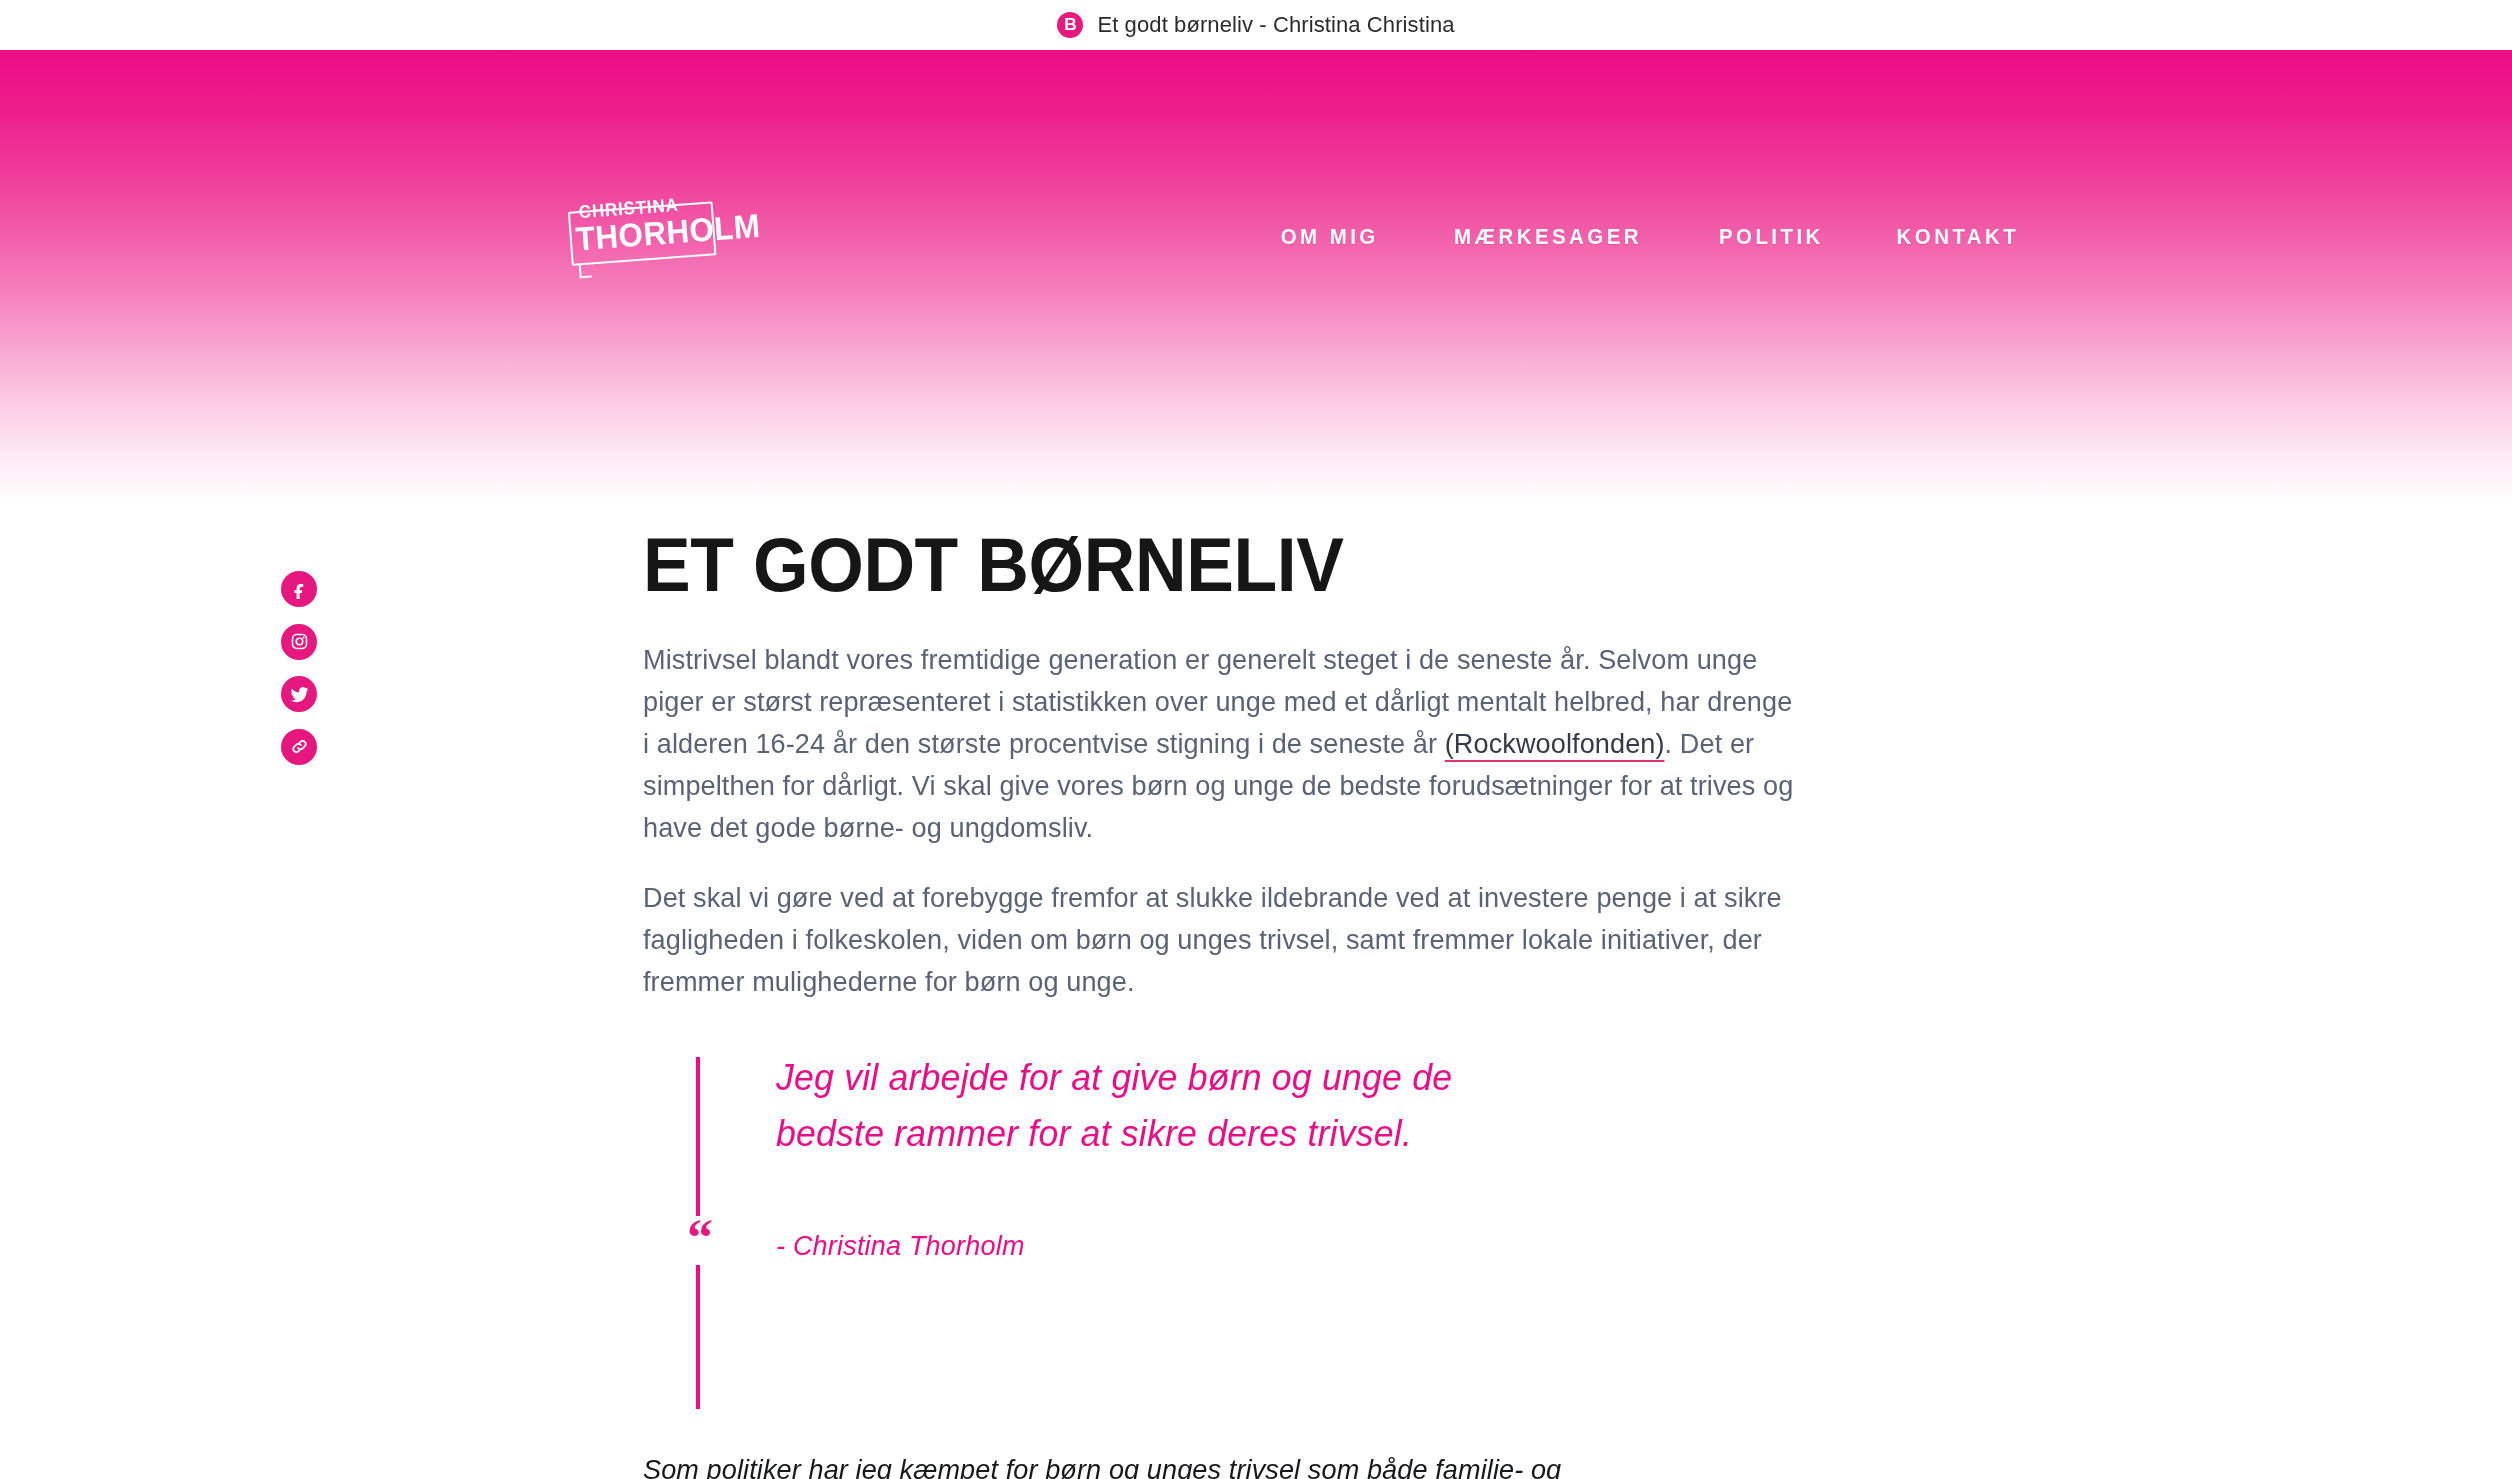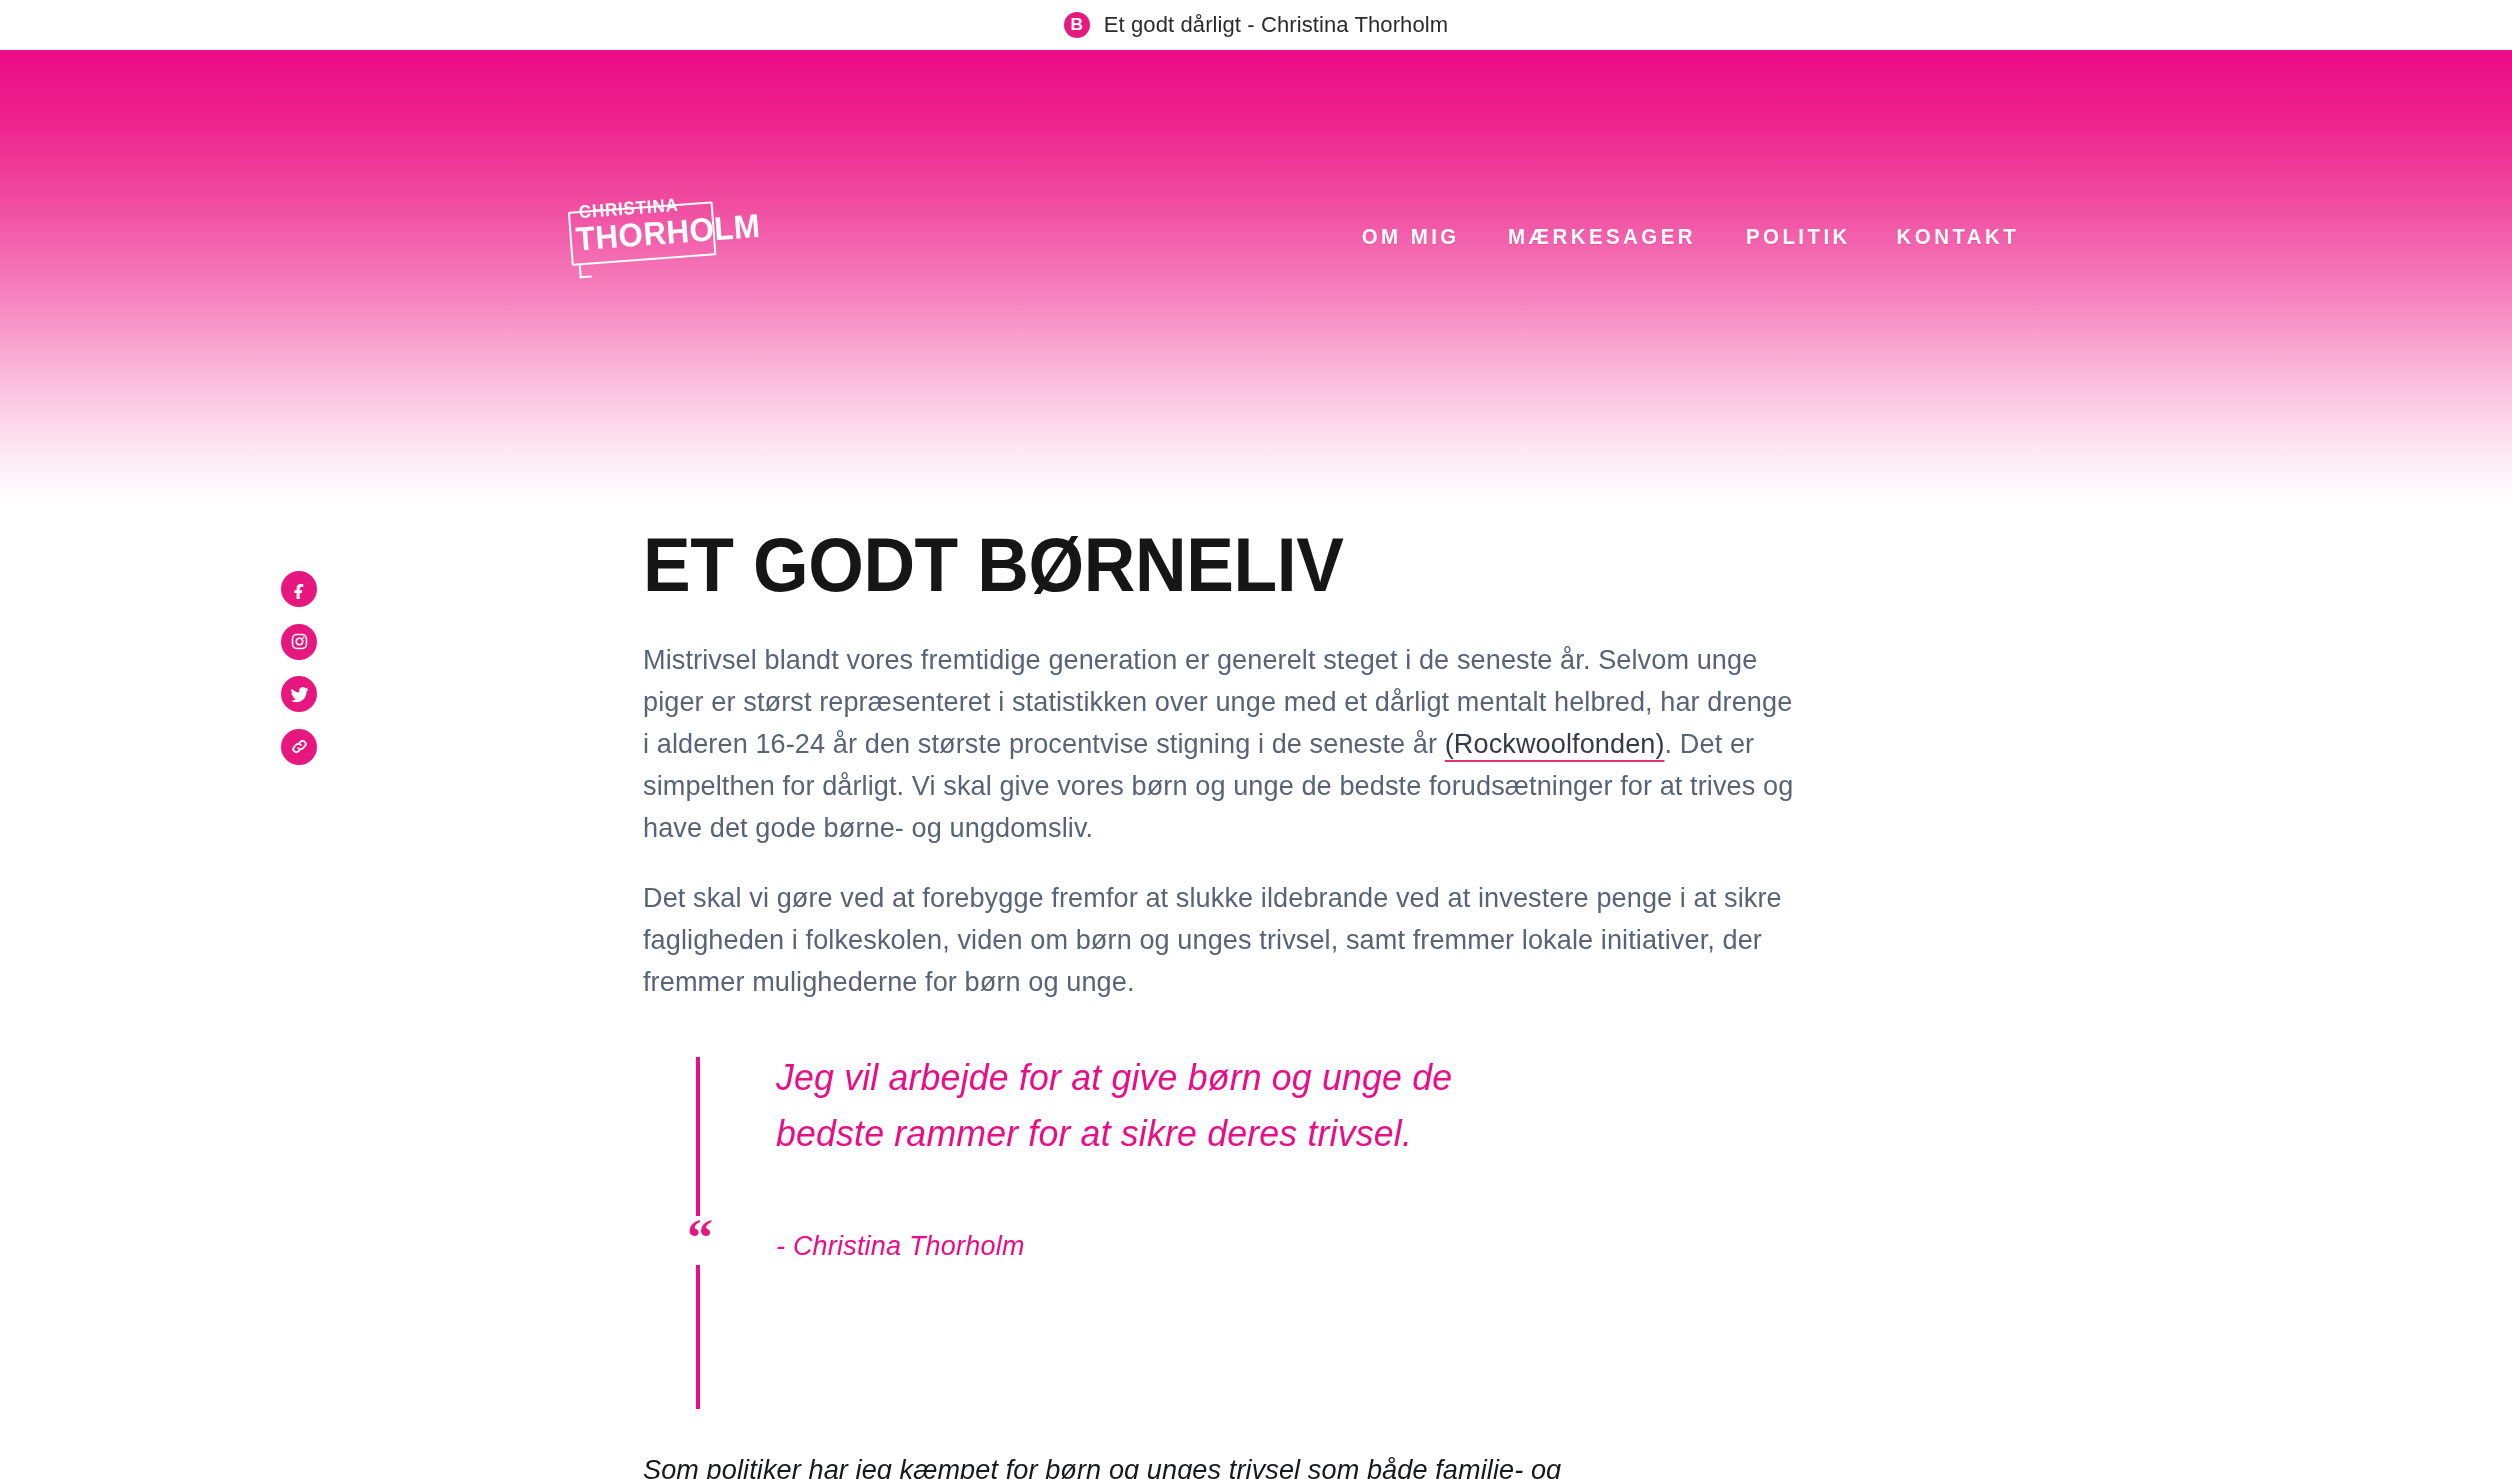--- a/index.html
+++ b/index.html
@@ -128,21 +128,21 @@
     white-space: nowrap;
     line-height: 1;
   }
 
   #main-nav {
     position: absolute;
     right: 488px;
     top: 174px;
     display: flex;
     align-items: center;
-    gap: 38px;
+    gap: 65px;
   }
   #main-nav .nav-link {
     color: #ffffff;
     font-size: 22px;
     font-weight: bold;
     letter-spacing: 3.7px;
     text-decoration: none;
     white-space: nowrap;
     font-family: "Liberation Sans Narrow", "Liberation Sans", sans-serif;
     transform: scaleX(.93);
@@ -268,21 +268,21 @@
     margin-top: 40px;
     transform: scaleX(.985);
     transform-origin: left top;
   }
 </style>
 </head>
 <body>
 
 <div id="browser-tabbar">
   <div id="tab-favicon">B</div>
-  <div id="tab-title">Et godt dårligt - Christina Thorholm</div>
+  <div id="tab-title">Et godt børneliv - Christina Christina</div>
 </div>
 
 <div id="page">
 
   <div id="hero-gradient"></div>
 
   <div id="site-header">
 
     <a id="brand-logo">
       <span class="bubble"></span>

